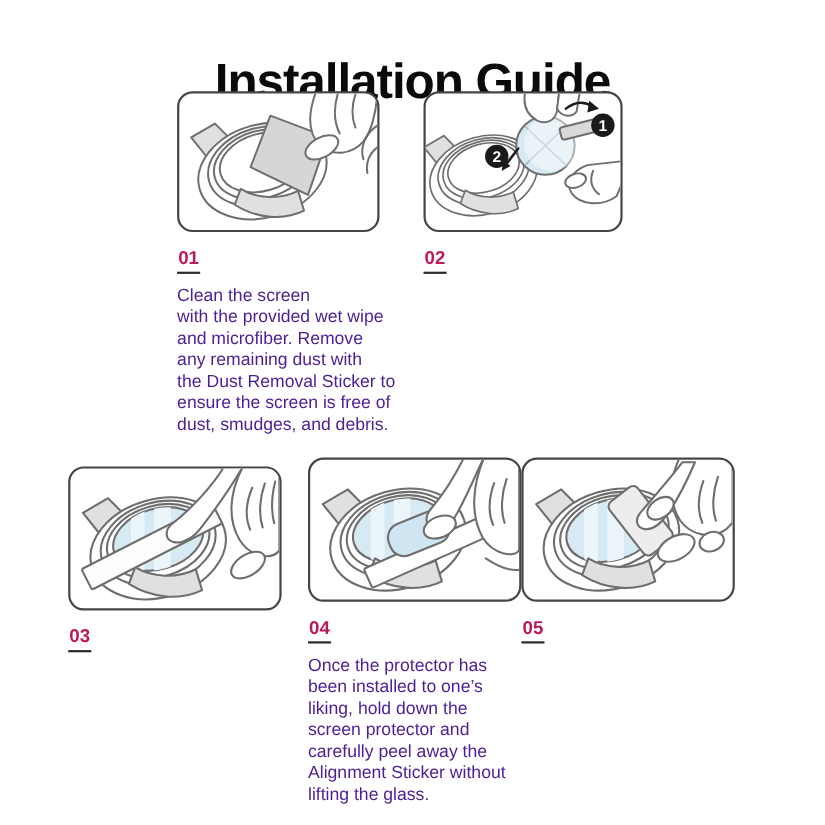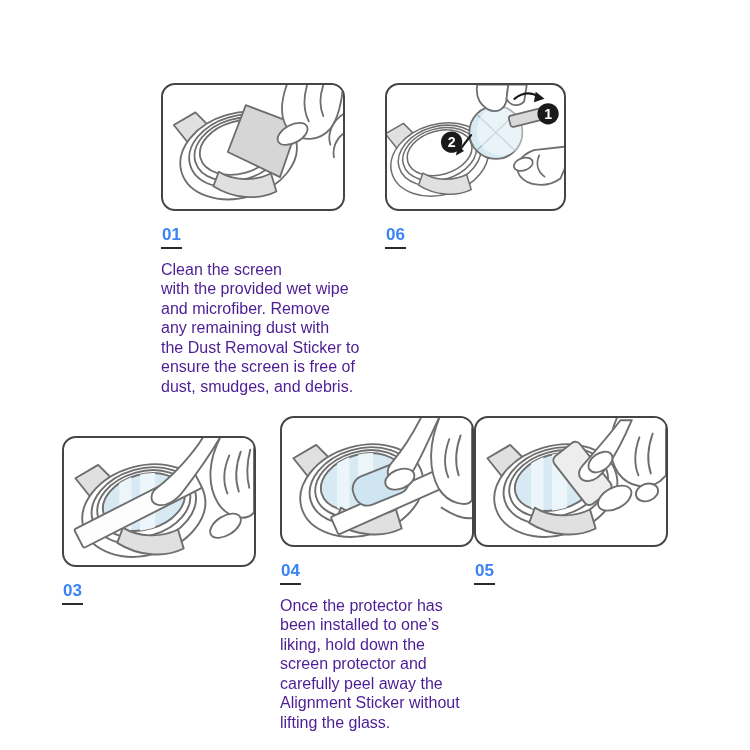--- a/index.html
+++ b/index.html
@@ -12,50 +12,51 @@
     font-size:45px;font-weight:bold;letter-spacing:-1px;color:#0a0a0a;
   }
   .step{position:absolute;}
   .panel{
     box-sizing:border-box;border:2px solid #454545;border-radius:14px;
     background:#fff;overflow:hidden;
   }
   .panel svg{display:block;width:100%;height:100%;}
   .num{
     display:inline-block;margin-top:14px;font-size:17px;font-weight:bold;
-    color:#3b82f6;border-bottom:2.5px solid #2b2b2b;padding:0 1px 2px 1px;line-height:1.15;
+    color:#be185d;border-bottom:2.5px solid #2b2b2b;padding:0 1px 2px 1px;line-height:1.15;
   }
   .desc{
     margin:11px 0 0 0;font-size:16px;line-height:19.5px;color:#4c1d95;
     white-space:pre-line;
   }
   #step1{left:161px;top:83px;width:206px;}
   #step1 .panel{width:184px;height:128px;}
   #step2{left:385px;top:83px;width:202px;}
   #step2 .panel{width:181px;height:128px;}
-  #step3{left:62px;top:436px;width:206px;}
+  #step3{left:62px;top:424px;width:206px;}
   #step4{left:280px;top:416px;width:206px;}
   #step5{left:474px;top:416px;width:206px;}
   #step3 .panel,#step4 .panel,#step5 .panel{width:194px;height:131px;}
   .lineart{stroke:#6e6e6e;stroke-width:2;stroke-linejoin:round;stroke-linecap:round;}
   .nofill{fill:none;}
   .whitefill{fill:#ffffff;}
   .grayfill{fill:#e0e0e0;}
   .clothfill{fill:#d6d6d6;}
   .bluefill{fill:#d7e9f2;}
   .badge{fill:#1a1a1a;}
   .badge-num{font-family:"Liberation Sans",sans-serif;font-size:16px;font-weight:bold;fill:#ffffff;text-anchor:middle;}
   .ink{stroke:#1a1a1a;stroke-width:2.5;fill:none;stroke-linecap:round;}
   .inkfill{fill:#1a1a1a;stroke:none;}
 </style>
 </head>
 <body>
 
 <div class="page">
 
+  <h1 class="title">Installation Guide</h1>
 
   <section class="step" id="step1">
     <div class="panel">
       <svg viewBox="0 0 200 133">
         <g>
           <path class="lineart grayfill" d="M12,42 L36,28 L54,46 L28,62 Z"></path>
           <ellipse class="lineart whitefill" cx="84" cy="76" rx="66" ry="47" transform="rotate(-16 84 76)"></ellipse>
           <ellipse class="lineart nofill" cx="84" cy="71" rx="56" ry="39" transform="rotate(-16 84 71)"></ellipse>
           <ellipse class="lineart nofill" cx="84" cy="69" rx="50" ry="34" transform="rotate(-16 84 69)"></ellipse>
           <ellipse class="lineart whitefill" cx="84" cy="67" rx="44" ry="29" transform="rotate(-16 84 67)"></ellipse>
@@ -111,21 +112,21 @@
         <path class="ink" d="M144,12 Q158,1 172,10"></path>
         <polygon class="inkfill" points="168,4 178,12 166,16"></polygon>
         <circle class="badge" cx="182" cy="29" r="12"></circle>
         <text class="badge-num" x="182" y="35">1</text>
         <path class="ink" d="M95,53 L82,70"></path>
         <polygon class="inkfill" points="78,76 87,71 80,64"></polygon>
         <circle class="badge" cx="73" cy="61" r="12"></circle>
         <text class="badge-num" x="73" y="67">2</text>
       </svg>
     </div>
-    <div class="num">06</div>
+    <div class="num">02</div>
   </section>
 
   <section class="step" id="step3">
     <div class="panel">
       <svg viewBox="0 0 200 133">
         <defs>
           <clipPath id="cpC">
               <ellipse cx="84" cy="67" rx="44" ry="29" transform="rotate(-16 84 67)"></ellipse>
             </clipPath>
         </defs>

